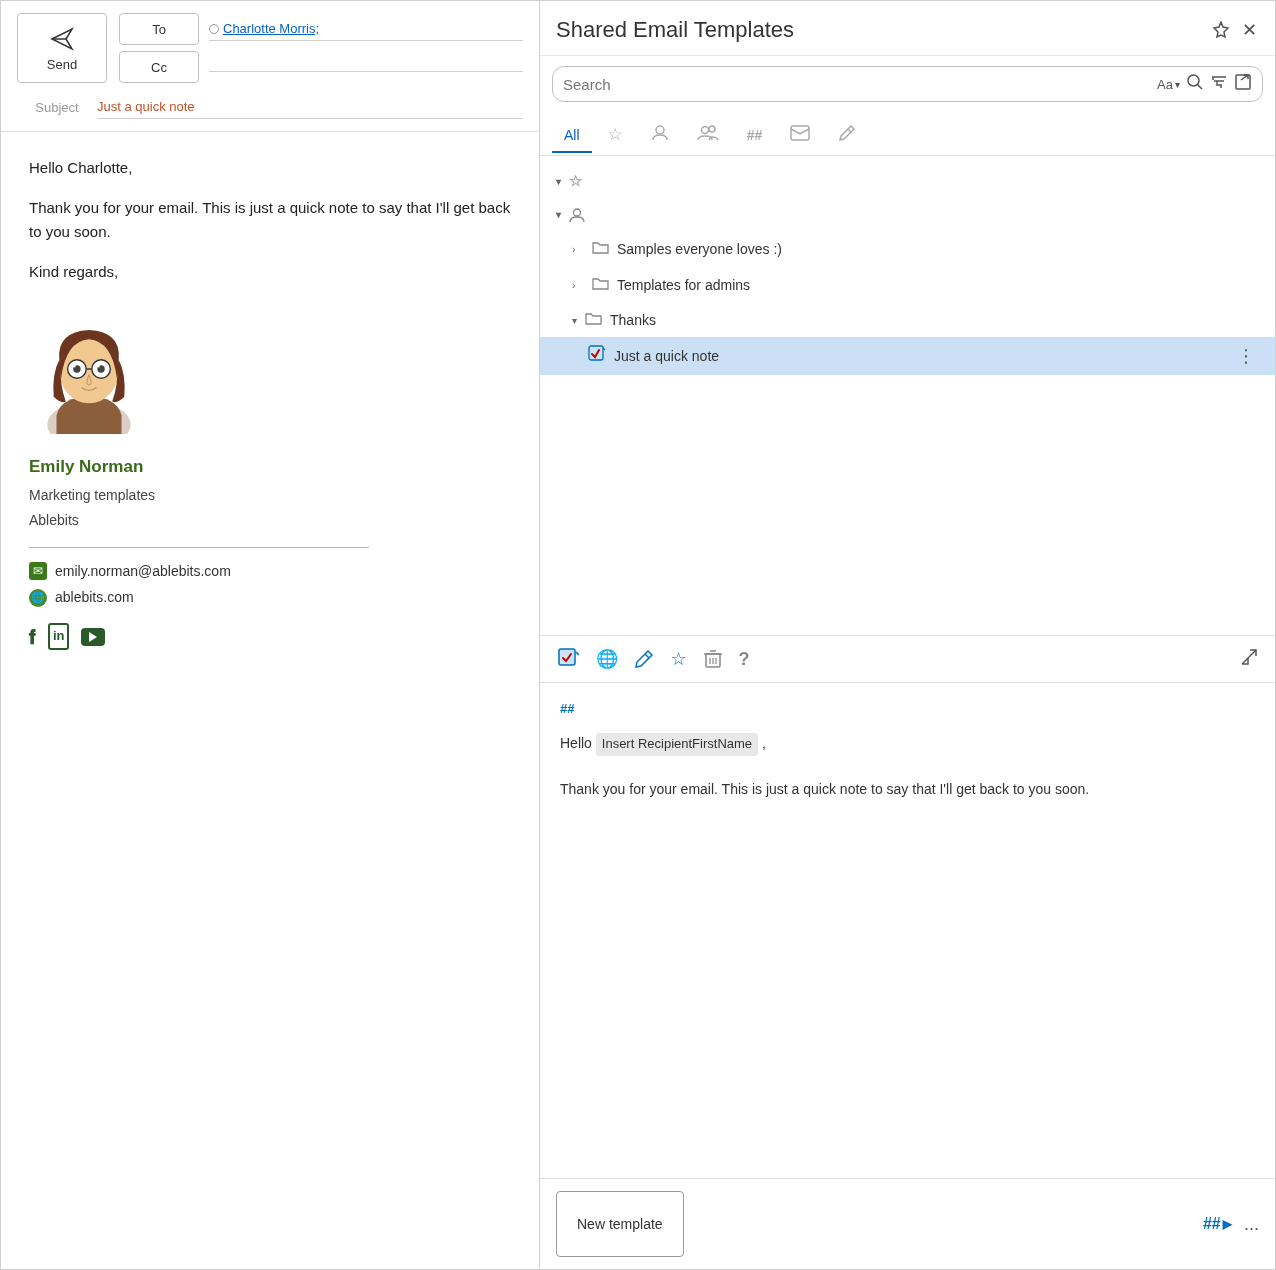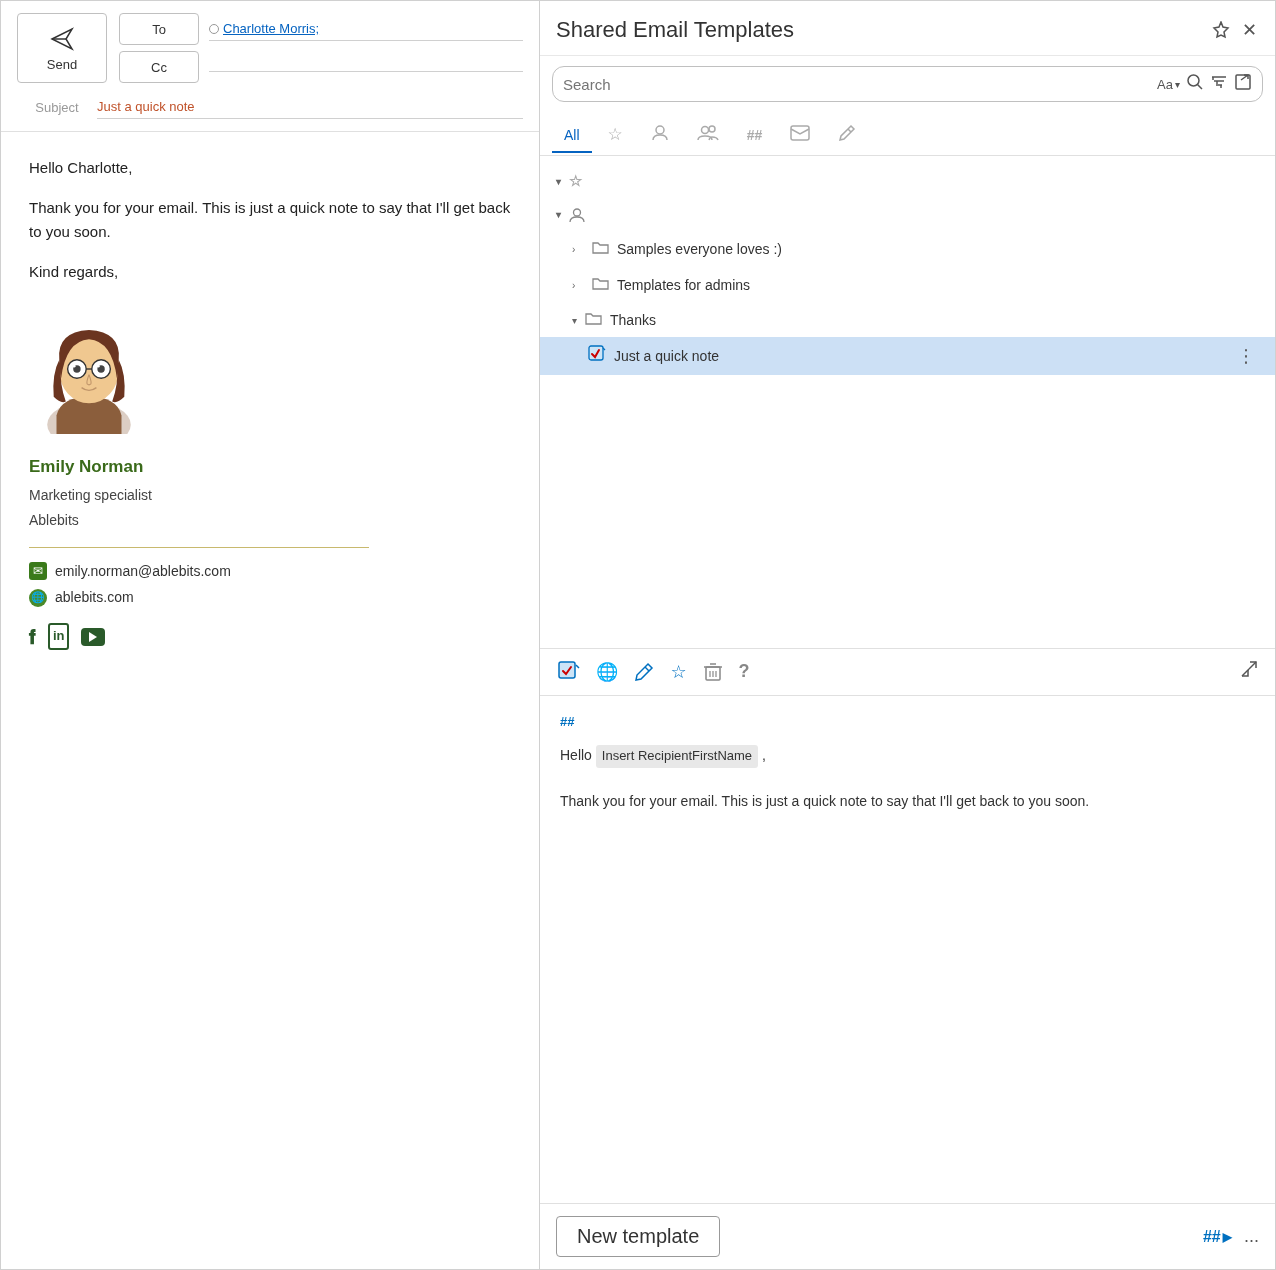--- a/index.html
+++ b/index.html
@@ -528,22 +528,22 @@
       justify-content: space-between;
       padding: 12px 16px;
       border-top: 1px solid #e0e0e0;
       background: #fff;
     }
 
     .new-template-btn {
       border: 1px solid #999;
       background: #fff;
       border-radius: 4px;
-      padding: 8px 20px;
-      font-size: 20px;
+      padding: 24px 20px;
+      font-size: 14px;
       cursor: pointer;
       color: #333;
     }
 
     .footer-right {
       display: flex;
       align-items: center;
       gap: 12px;
     }
 
@@ -639,21 +639,21 @@
 
         <circle cx="44" cy="67" r="1.5" fill="white"></circle>
         <circle cx="70" cy="67" r="1.5" fill="white"></circle>
 
         <path d="M60 76 Q57 84 58 86 Q60 88 62 86 Q63 84 60 76" fill="none" stroke="#c0956a" stroke-width="1.2"></path>
 
         <path d="M52 90 Q60 96 68 90" fill="none" stroke="#c0956a" stroke-width="1.5"></path>
       </svg>
 
       <div class="signature-name">Emily Norman</div>
-      <div class="signature-title">Marketing specialist</div>
+      <div class="signature-title">Marketing templates</div>
       <div class="signature-company">Ablebits</div>
 
       <hr class="signature-divider">
 
       <div class="contact-row">
         <span class="contact-icon email-icon-bg">✉</span>
         <span>emily.norman@ablebits.com</span>
       </div>
 
       <div class="contact-row">

